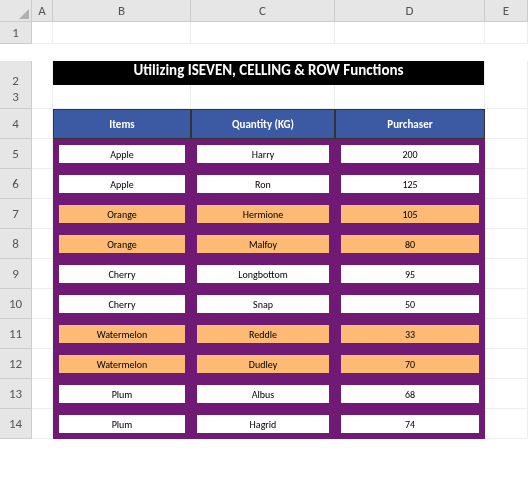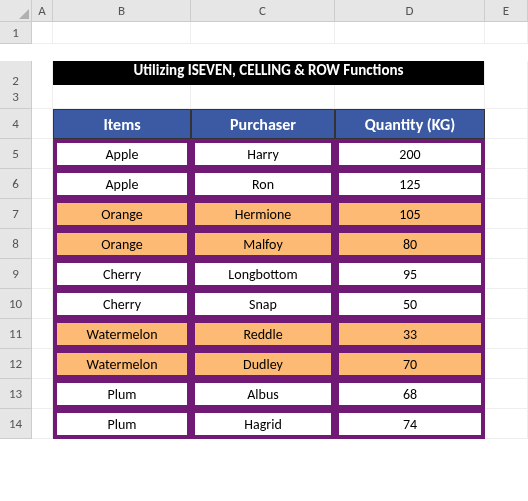--- a/index.html
+++ b/index.html
@@ -77,34 +77,34 @@
       display: flex;
       justify-content: center;
       border-right: 1px solid #eee;
       border-bottom: 1px solid #eee;
     }
     
     .th {
       background: #3b5aa3;
       color: #fff;
       font-weight: bold;
-      font-size: 16px;
+      font-size: 11px;
       border: 1px solid #333;
       display: flex;
       align-items: center;
       justify-content: center;
     }
     
     .td {
-      border: 4px solid #701a75;
+      border: 6px solid #701a75;
       display: flex;
       align-items: center;
       justify-content: center;
       background: #fff;
-      font-size: 14px;
+      font-size: 10px;
     }
     .td.shade { background: #fdba74; }
     
   </style>
 </head>
 <body>
 
 <div class="grid">
 
   <div class="corner"></div>
@@ -131,22 +131,22 @@
   <div class="rowhdr r-med">3</div>
   <div class="cell r-med"></div>
   <div class="cell r-med"></div>
   <div class="cell r-med"></div>
   <div class="cell r-med"></div>
   <div class="cell r-med"></div>
 
   <div class="rowhdr r-data">4</div>
   <div class="cell r-data"></div>
   <div class="th r-data">Items</div>
+  <div class="th r-data">Quantity (KG)</div>
   <div class="th r-data">Purchaser</div>
-  <div class="th r-data">Quantity (KG)</div>
   <div class="cell r-data"></div>
 
   <div class="rowhdr r-data">5</div>
   <div class="cell r-data"></div>
   <div class="td r-data">Apple</div>
   <div class="td r-data">Harry</div>
   <div class="td r-data">200</div>
   <div class="cell r-data"></div>
 
   <div class="rowhdr r-data">6</div>

